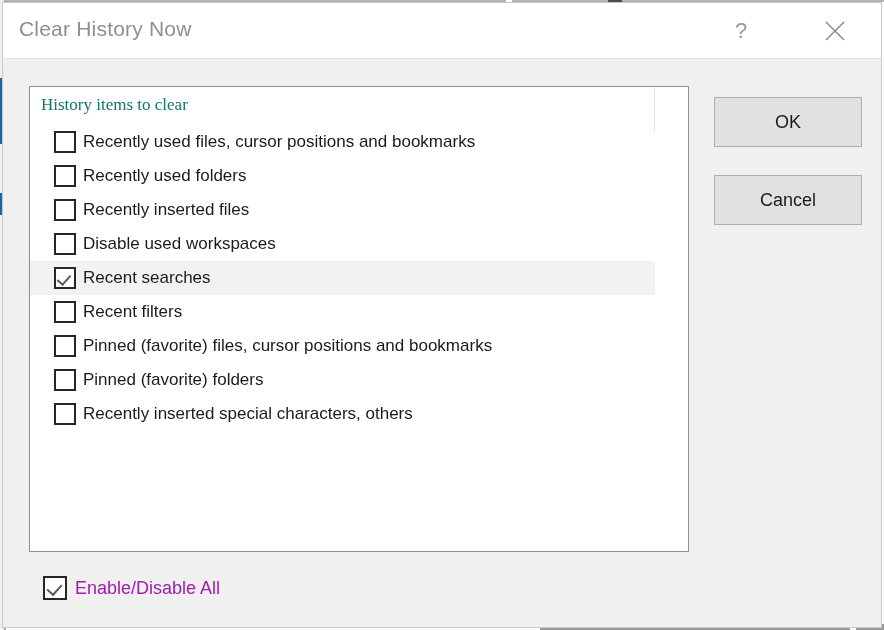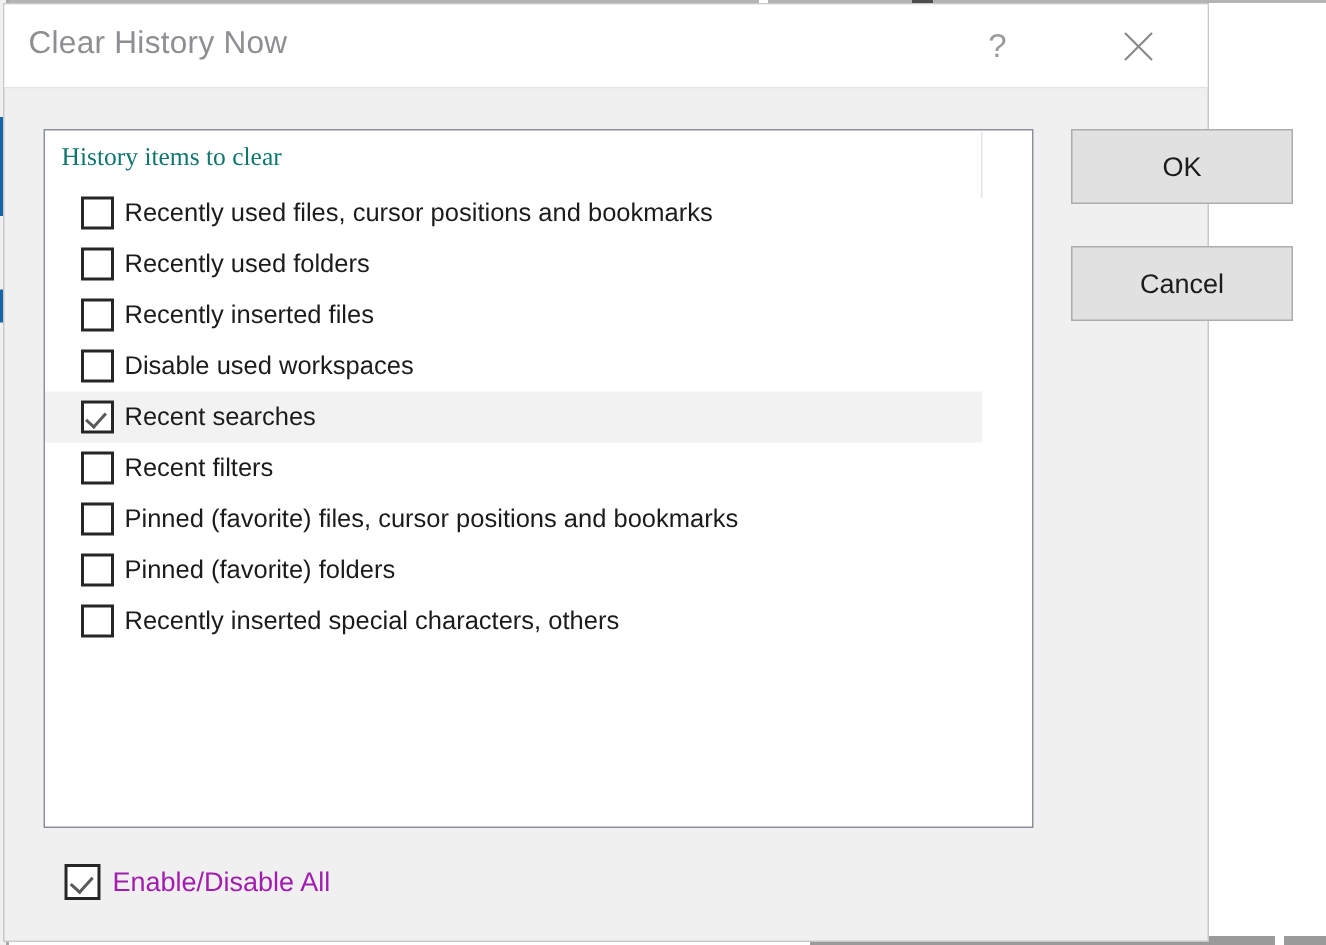--- a/index.html
+++ b/index.html
@@ -76,21 +76,21 @@
     width: 28px;
     height: 6px;
     background: #9a9a9a;
   }
 
   
   #dialog {
     position: absolute;
     left: 2px;
     top: 2px;
-    width: 804px;
+    width: 880px;
     height: 626px;
     background: #f0f0f0;
     border: 1px solid #c8c8c8;
     box-sizing: border-box;
   }
 
   
   #titlebar {
     position: relative;
     height: 56px;
@@ -245,20 +245,21 @@
     width: 148px;
     height: 50px;
     background: #e1e1e1;
     border: 1px solid #adadad;
     box-sizing: border-box;
     font-family: "Liberation Sans", sans-serif;
     font-size: 18px;
     color: #1b1b1b;
     cursor: default;
     padding: 0;
+    margin-top: 11px;
   }
   #ok-btn     { top: 27px; }
   #cancel-btn { top: 105px; }
 </style>
 </head>
 <body>
 
 <div id="backdrop">
   <div class="bg-strip"></div>
   <div class="bg-accent a1"></div>

